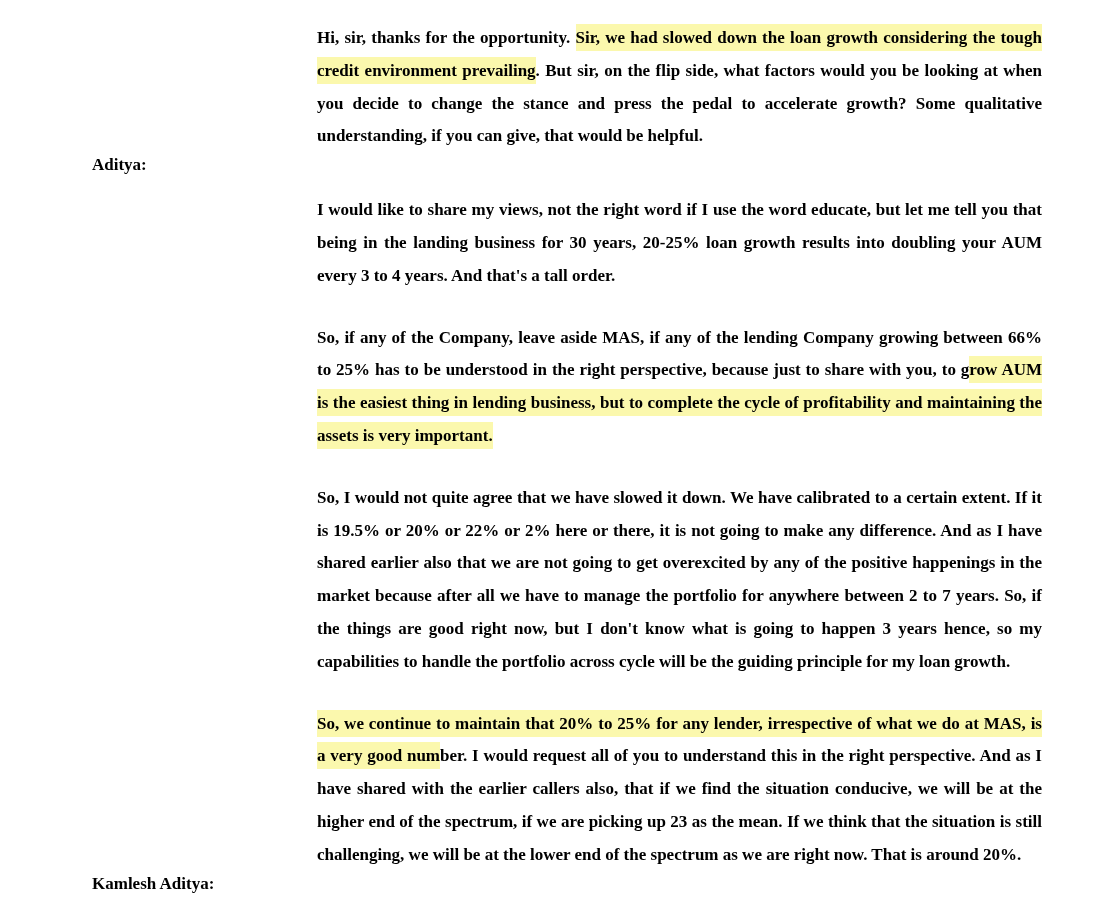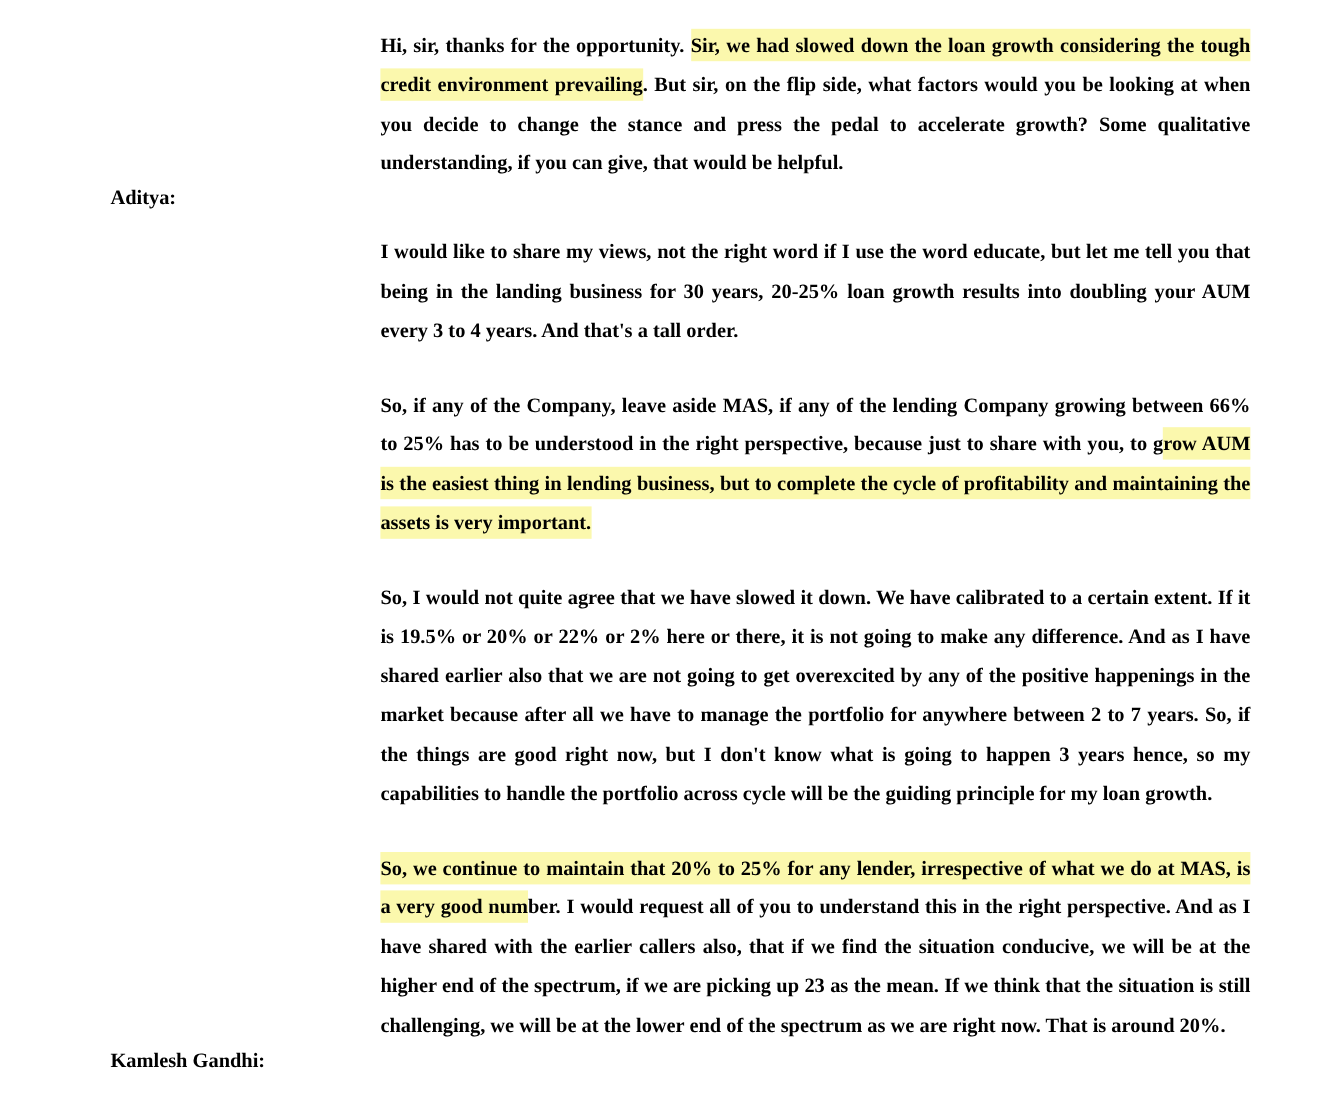--- a/index.html
+++ b/index.html
@@ -54,21 +54,21 @@
 
 <div class="page">
   <div>
       <div class="entry">
         <div class="speaker">Aditya:</div>
         <div class="body-col">
           <p class="para"><span>Hi, sir, thanks for the opportunity. </span><span class="hl">Sir, we had slowed down the loan growth considering the tough credit environment prevailing</span><span>. But sir, on the flip side, what factors would you be looking at when you decide to change the stance and press the pedal to accelerate growth? Some qualitative understanding, if you can give, that would be helpful.</span></p>
         </div>
       </div>
       <div class="entry">
-        <div class="speaker">Kamlesh Gandhi:</div>
+        <div class="speaker">Kamlesh Aditya:</div>
         <div class="body-col">
           <p class="para"><span>I would like to share my views, not the right word if I use the word educate, but let me tell you that being in the landing business for 30 years, 20-25% loan growth results into doubling your AUM every 3 to 4 years. And that's a tall order.</span></p>
           <p class="para"><span>So, if any of the Company, leave aside MAS, if any of the lending Company growing between 66% to 25% has to be understood in the right perspective, because just to share with you, to g</span><span class="hl">row AUM is the easiest thing in lending business, but to complete the cycle of profitability and maintaining the assets is very important.</span></p>
           <p class="para"><span>So, I would not quite agree that we have slowed it down. We have calibrated to a certain extent. If it is 19.5% or 20% or 22% or 2% here or there, it is not going to make any difference. And as I have shared earlier also that we are not going to get overexcited by any of the positive happenings in the market because after all we have to manage the portfolio for anywhere between 2 to 7 years. So, if the things are good right now, but I don't know what is going to happen 3 years hence, so my capabilities to handle the portfolio across cycle will be the guiding principle for my loan growth.</span></p>
           <p class="para"><span class="hl">So, we continue to maintain that 20% to 25% for any lender, irrespective of what we do at MAS, is a very good num</span><span>ber. I would request all of you to understand this in the right perspective. And as I have shared with the earlier callers also, that if we find the situation conducive, we will be at the higher end of the spectrum, if we are picking up 23 as the mean. If we think that the situation is still challenging, we will be at the lower end of the spectrum as we are right now. That is around 20%.</span></p>
         </div>
       </div>
     </div>
 </div>
 

